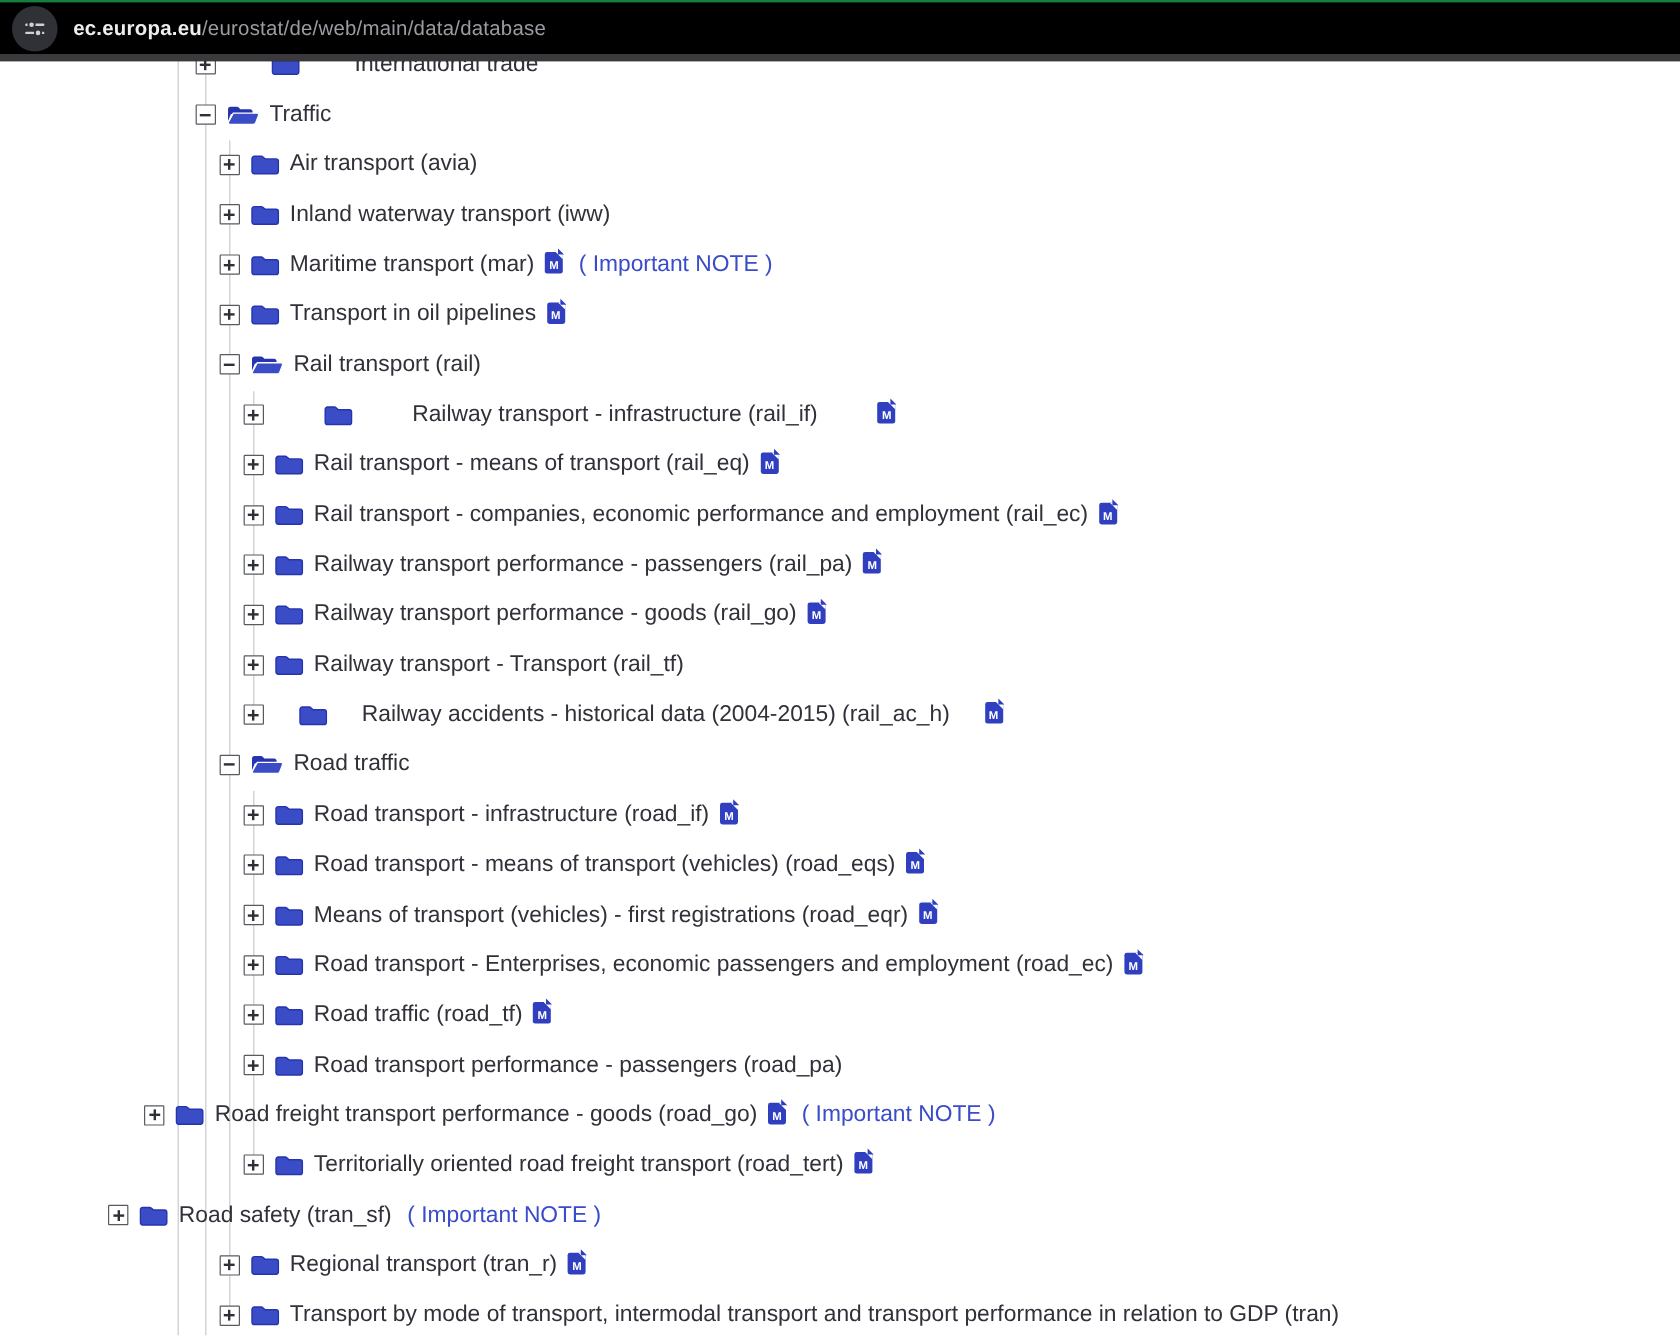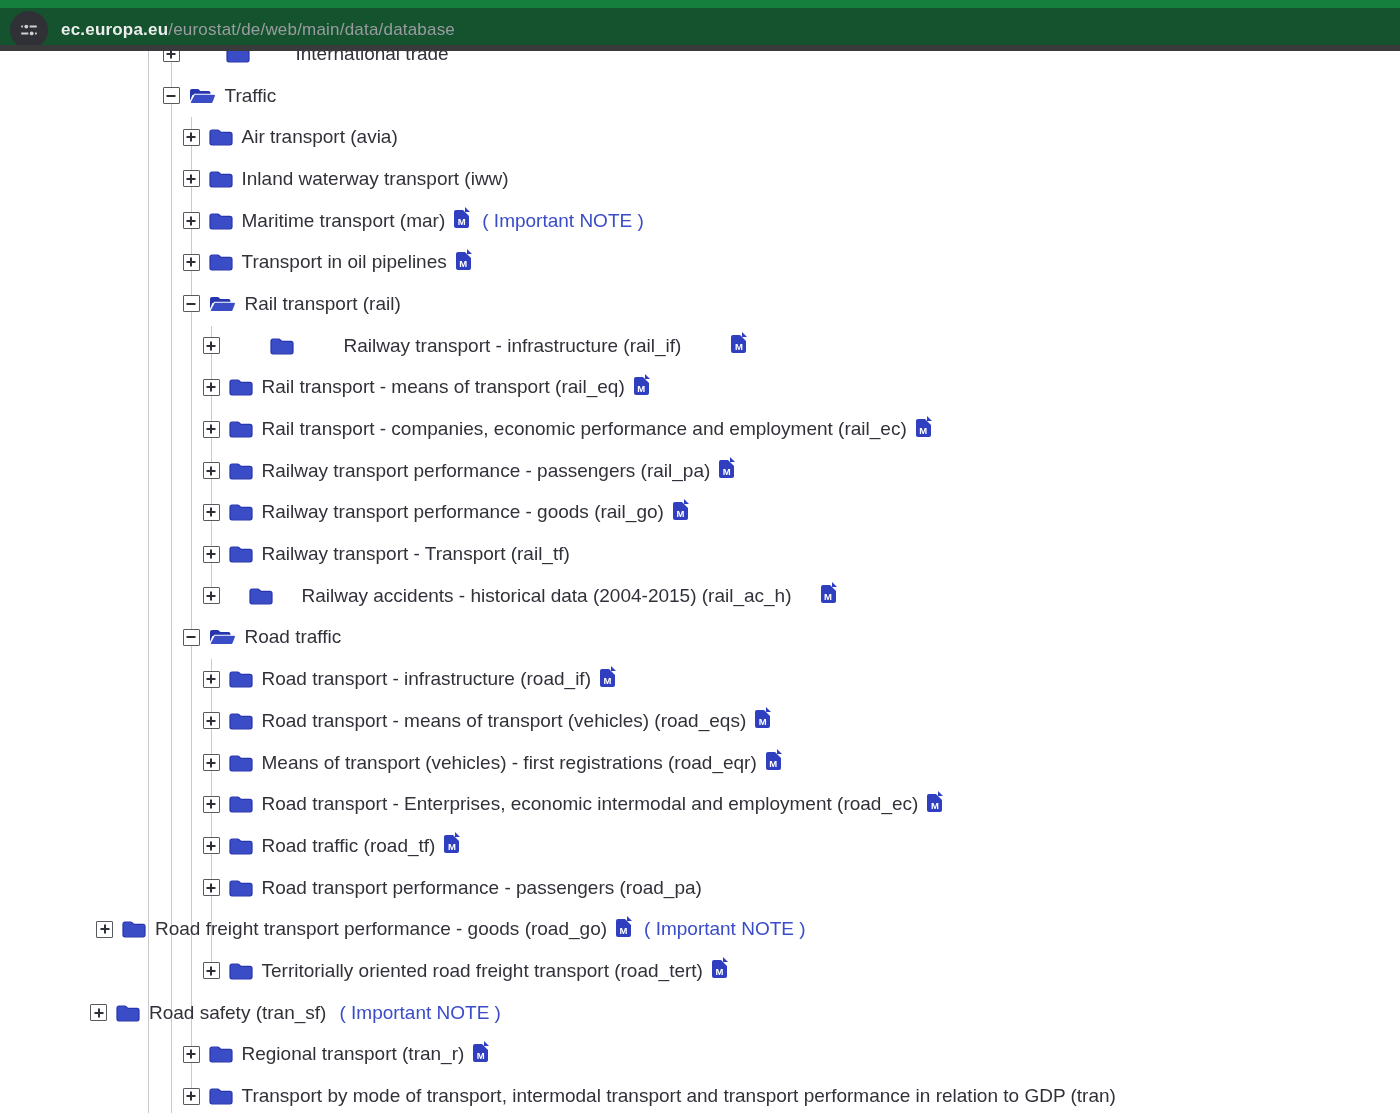--- a/index.html
+++ b/index.html
@@ -4,21 +4,21 @@
 <style>
   html,body{margin:0;padding:0;}
   body{
     width:1400px;height:1113px;overflow:hidden;position:relative;
     background:#ffffff;
     font-family:"Liberation Sans","DejaVu Sans",sans-serif;
   }
   
   .topbar{
     position:absolute;left:0;top:0;width:1400px;height:51px;
-    background:#14532d;z-index:10;border-top:8px solid #15803d;box-sizing:border-box;
+    background:#000000;z-index:10;border-top:2px solid #15803d;box-sizing:border-box;
   }
   .topbar::after{
     content:"";position:absolute;left:0;right:0;bottom:0;height:6px;background:#3a3a3d;
   }
   .barinner{height:43px;display:flex;align-items:center;}
   .chip{
     width:38px;height:38px;border-radius:50%;background:#2f3136;
     margin-left:10px;display:flex;align-items:center;justify-content:center;flex:0 0 auto;
     cursor:pointer;
   }
@@ -252,21 +252,21 @@
         <a class="lbl">Means of transport (vehicles) - first registrations (road_eqr)</a>
         <span class="micon">M</span>
       </div>
       <div class="row" style="padding-left: 202.5px;">
         <span class="exp plus"></span>
         <span class="folder">
           <svg width="24" height="18" viewBox="0 0 24 18">
             <path d="M1 4.2 C1 3 1.9 2.2 3 2.2 h5.7 c.5 0 1 .2 1.4 .6 L11.9 4.4 H21 c1.1 0 2 .9 2 2 v8.4 c0 1.1 -.9 2 -2 2 H3 c-1.1 0 -2 -.9 -2 -2 z" fill="#3b4cc7" stroke="#2634ad" stroke-width="1.2"></path>
           </svg>
         </span>
-        <a class="lbl">Road transport - Enterprises, economic intermodal and employment (road_ec)</a>
+        <a class="lbl">Road transport - Enterprises, economic passengers and employment (road_ec)</a>
         <span class="micon">M</span>
       </div>
       <div class="row" style="padding-left: 202.5px;">
         <span class="exp plus"></span>
         <span class="folder">
           <svg width="24" height="18" viewBox="0 0 24 18">
             <path d="M1 4.2 C1 3 1.9 2.2 3 2.2 h5.7 c.5 0 1 .2 1.4 .6 L11.9 4.4 H21 c1.1 0 2 .9 2 2 v8.4 c0 1.1 -.9 2 -2 2 H3 c-1.1 0 -2 -.9 -2 -2 z" fill="#3b4cc7" stroke="#2634ad" stroke-width="1.2"></path>
           </svg>
         </span>
         <a class="lbl">Road traffic (road_tf)</a>
@@ -274,21 +274,21 @@
       </div>
       <div class="row" style="padding-left: 202.5px;">
         <span class="exp plus"></span>
         <span class="folder">
           <svg width="24" height="18" viewBox="0 0 24 18">
             <path d="M1 4.2 C1 3 1.9 2.2 3 2.2 h5.7 c.5 0 1 .2 1.4 .6 L11.9 4.4 H21 c1.1 0 2 .9 2 2 v8.4 c0 1.1 -.9 2 -2 2 H3 c-1.1 0 -2 -.9 -2 -2 z" fill="#3b4cc7" stroke="#2634ad" stroke-width="1.2"></path>
           </svg>
         </span>
         <a class="lbl">Road transport performance - passengers (road_pa)</a>
       </div>
-      <div class="row" style="padding-left: 96px;">
+      <div class="row" style="padding-left: 120px;">
         <span class="exp plus"></span>
         <span class="folder">
           <svg width="24" height="18" viewBox="0 0 24 18">
             <path d="M1 4.2 C1 3 1.9 2.2 3 2.2 h5.7 c.5 0 1 .2 1.4 .6 L11.9 4.4 H21 c1.1 0 2 .9 2 2 v8.4 c0 1.1 -.9 2 -2 2 H3 c-1.1 0 -2 -.9 -2 -2 z" fill="#3b4cc7" stroke="#2634ad" stroke-width="1.2"></path>
           </svg>
         </span>
         <a class="lbl">Road freight transport performance - goods (road_go)</a>
         <span class="micon">M</span>
         <a class="note">( Important NOTE )</a>
       </div>

